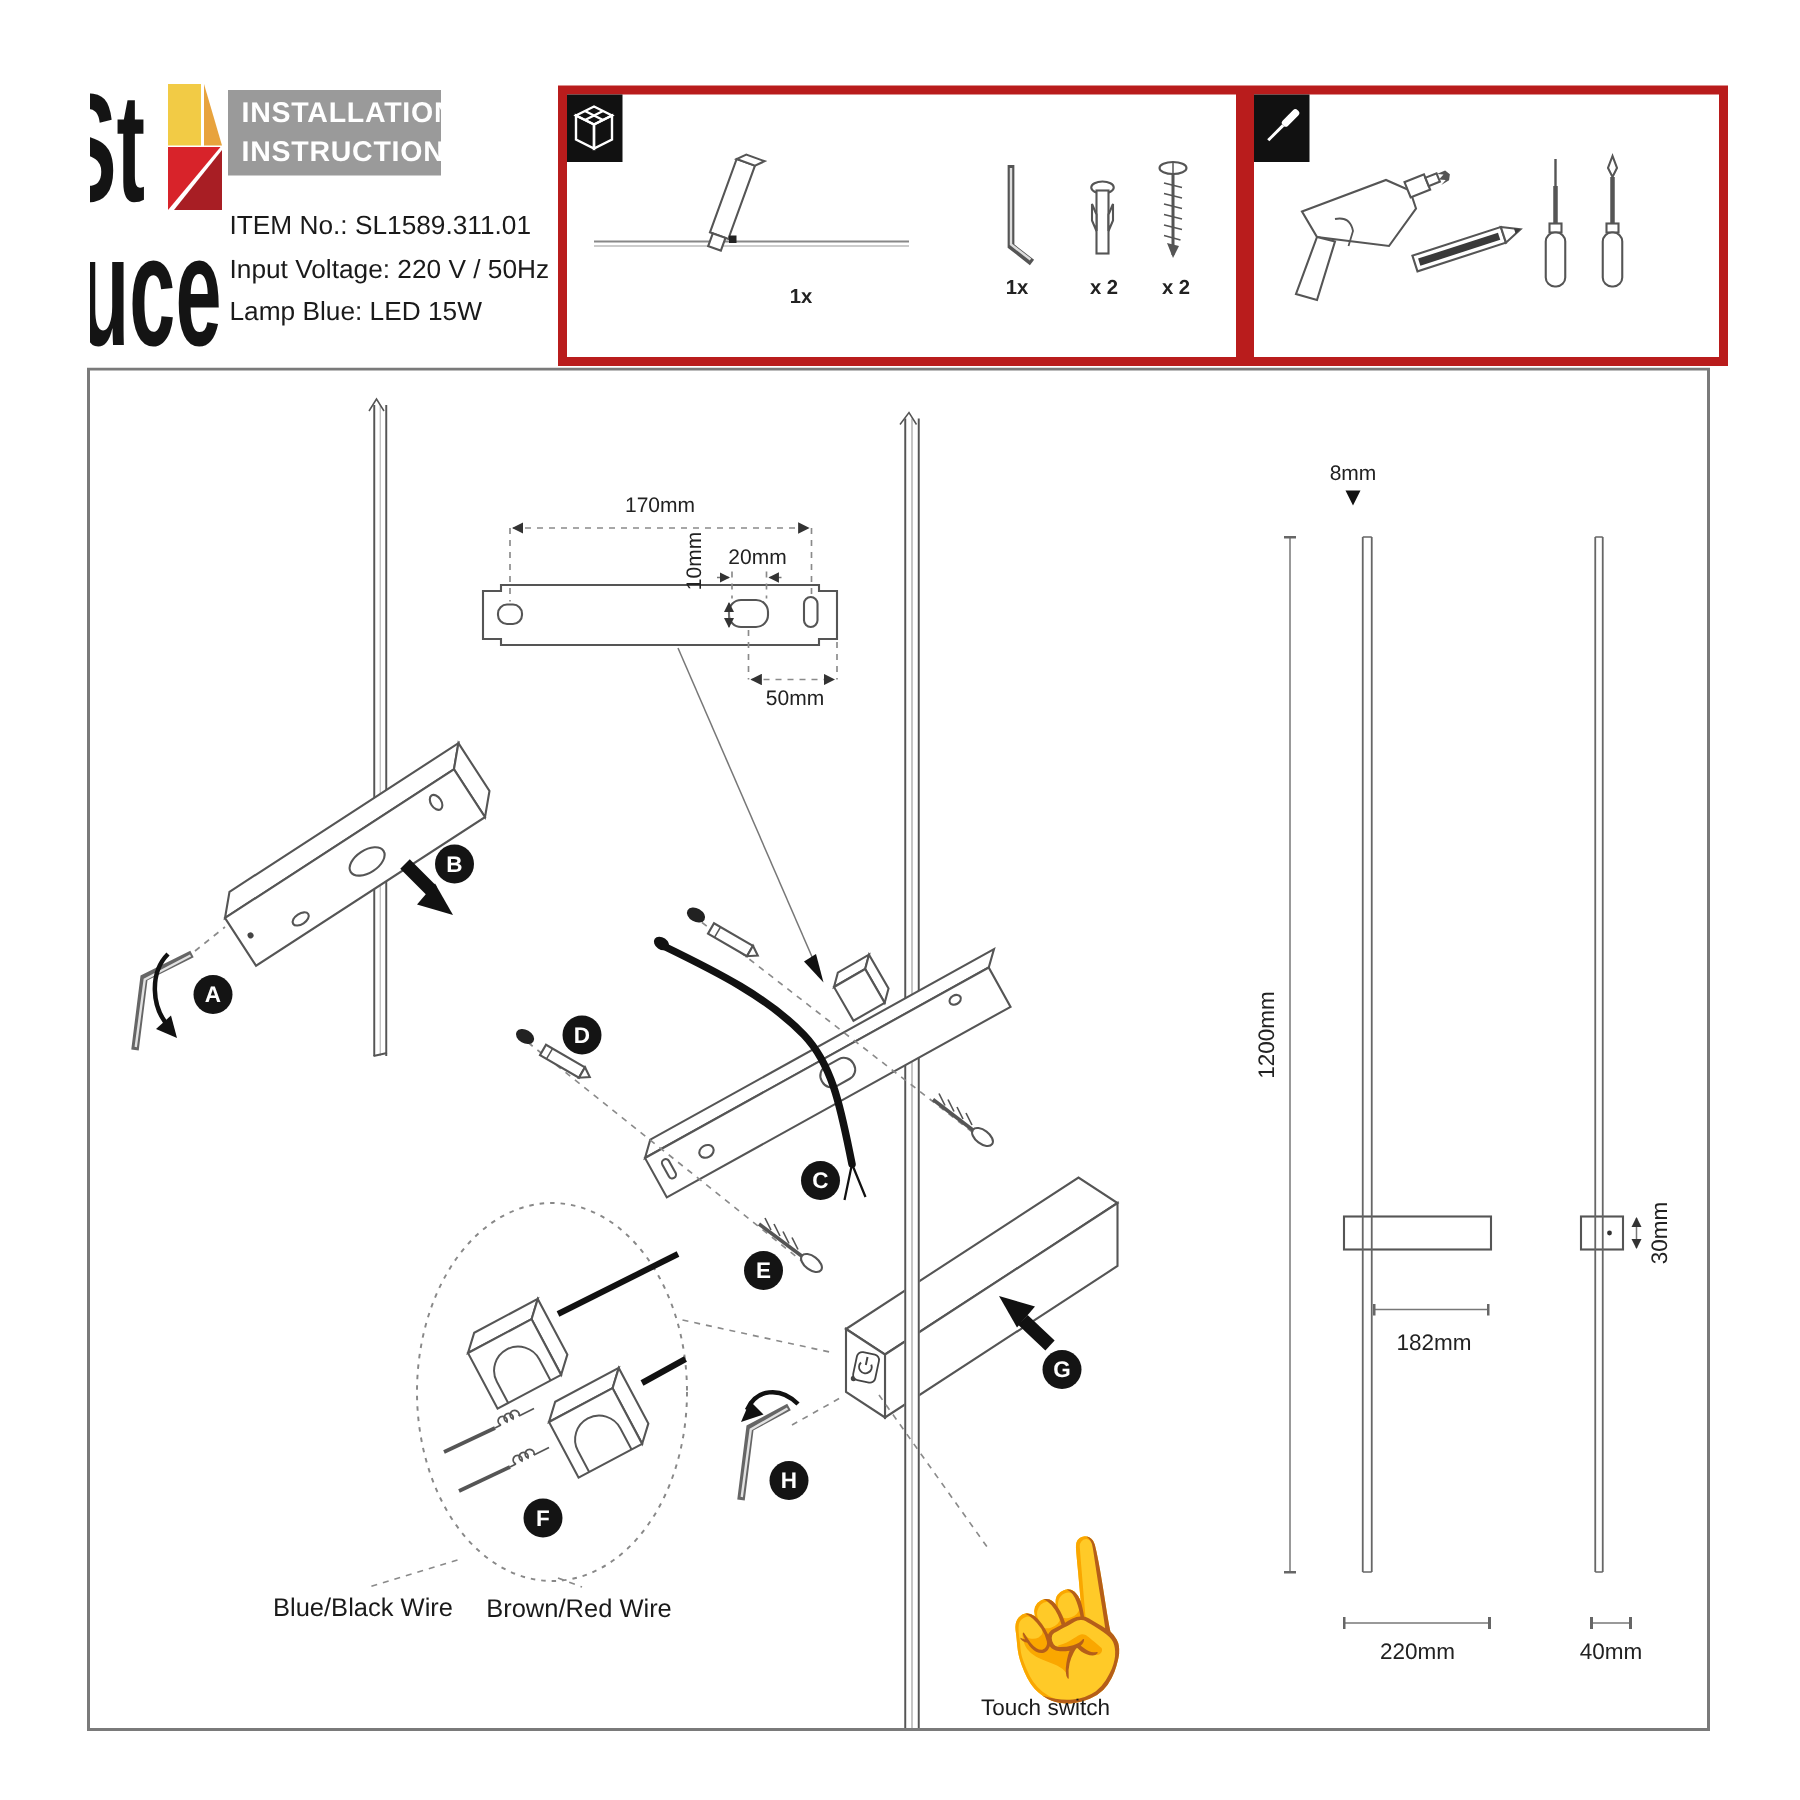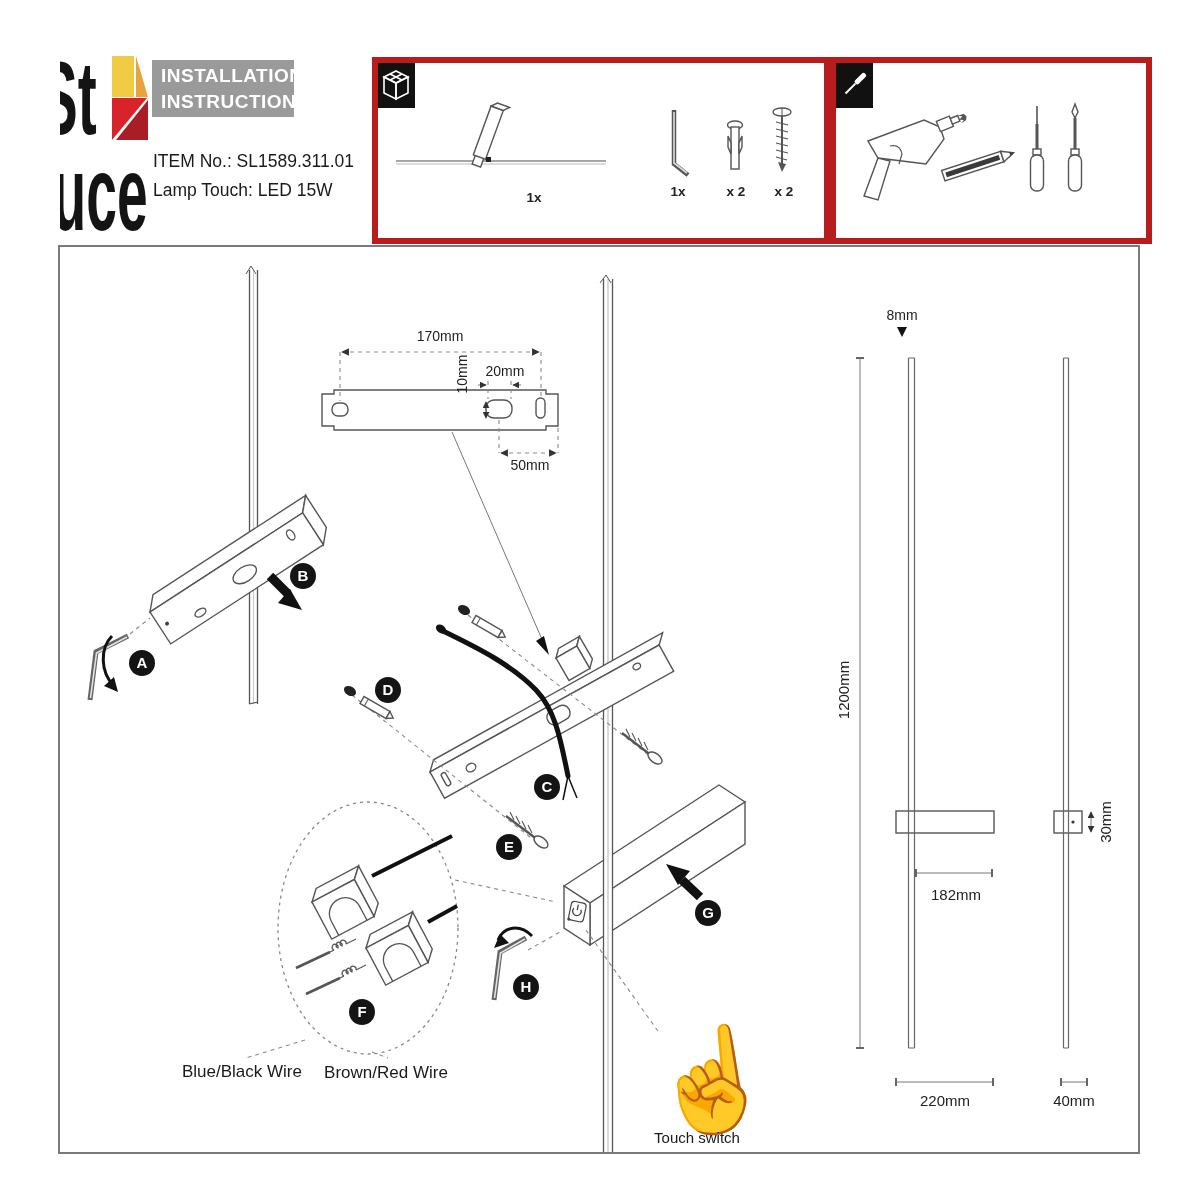--- a/index.html
+++ b/index.html
@@ -3,21 +3,21 @@
 <meta charset="utf-8">
 <style>
   html,body{margin:0;padding:0;background:#fff;}
   #page{position:relative;width:1200px;height:1200px;background:#ffffff;
         font-family:"Liberation Sans",sans-serif;color:#1a1a1a;overflow:hidden;}
   .abs{position:absolute;}
   
   #title-box{left:152px;top:60px;width:142px;height:57px;background:#9a9a9a;
              color:#fff;font-weight:bold;font-size:19px;line-height:26px;
              padding:3px 0 0 9px;box-sizing:border-box;letter-spacing:.5px;}
-  #info-block{left:153px;top:136px;font-size:17.5px;line-height:28.5px;white-space:nowrap;margin-top:11px;}
+  #info-block{left:153px;top:136px;font-size:17.5px;line-height:28.5px;white-space:nowrap;}
   
   .top-box{border:6px solid #b91c1c;background:#fff;}
   .corner-icon{position:absolute;left:0;top:0;width:37px;height:45px;background:#111;}
   svg text{font-family:"Liberation Sans",sans-serif;}
   .dim{font-size:14px;fill:#222;}
   .dim15{font-size:15px;fill:#222;}
   .qty{font-size:13.5px;font-weight:bold;fill:#222;}
   .wire-label{font-size:17px;fill:#1a1a1a;}
   .badge{fill:#141414;}
   .badge-letter{font-size:15px;font-weight:bold;fill:#fff;text-anchor:middle;}
@@ -41,21 +41,22 @@
     </g>
     <text x="62" y="0" transform="translate(0,230) scale(0.60,1.14)" font-size="92" font-weight="bold" fill="#141414">luce</text>
   </svg>
 
   <div id="title-box" class="abs">
     <div>INSTALLATION</div>
     <div>INSTRUCTIONS</div>
   </div>
   <div id="info-block" class="abs">
     <div>ITEM No.: SL1589.311.01</div>
-    <div>Lamp Touch: LED 15W</div>
+    <div>Input Voltage: 220 V / 50Hz</div>
+    <div>Lamp Blue: LED 15W</div>
   </div>
 
   <div class="abs top-box" style="left:372px;top:57px;width:446px;height:175px;">
     <div class="corner-icon">
       <svg width="37" height="45" viewBox="0 0 37 45">
         <g fill="none" stroke="#fff" stroke-width="1.6">
           <polygon points="18,8 30,14 18,20 6,14"></polygon>
           <polygon points="6,14 18,20 18,36 6,30"></polygon>
           <polygon points="30,14 18,20 18,36 30,30"></polygon>
           <path d="M12,11 L24,17 M24,11 L12,17"></path>

